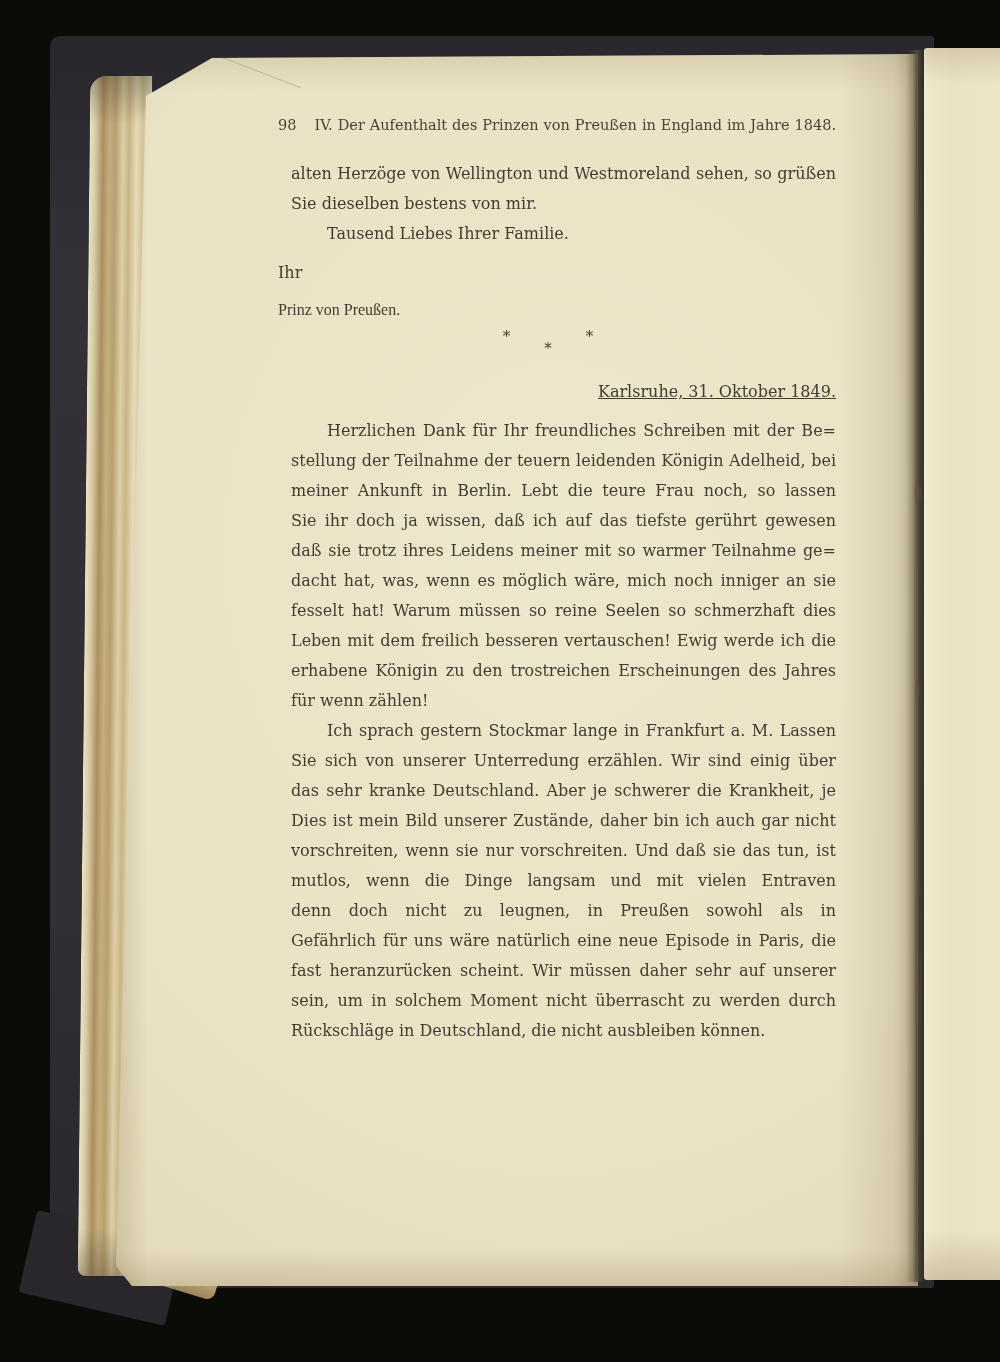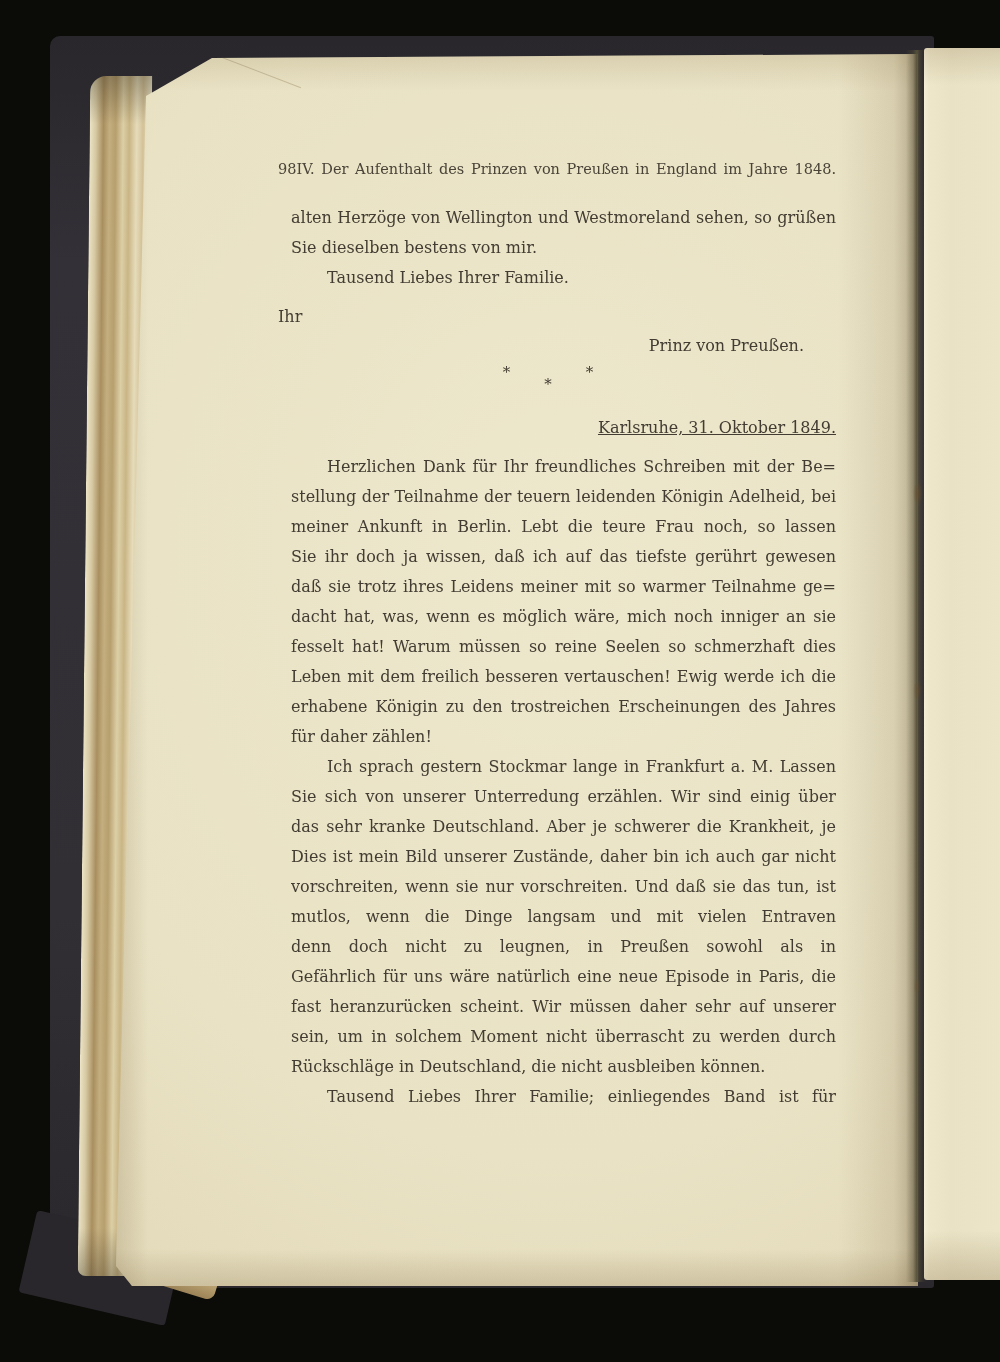--- a/index.html
+++ b/index.html
@@ -71,32 +71,32 @@
     border-radius:3px 0 0 3px;
   }
 
   
   .content{
     position:absolute;left:162px;top:0;width:558px;
     color:#423c32;
     font-size:16px;line-height:30px;
   }
   .running-header{
-    margin-top:104px;height:22px;display:flex;
+    margin-top:60px;height:22px;display:flex;gap:18px;
     font-size:14.5px;line-height:22px;color:#4a4338;
   }
   .running-header .num{flex:none;}
   .running-header .title{flex:1;text-align:justify;text-align-last:justify;white-space:nowrap;overflow:hidden;}
   .ln{height:30px;text-align:justify;text-align-last:justify;overflow:hidden;margin-left:13px;}
   .ln.left{text-align:right;text-align-last:left;}
   .ln.ind{text-indent:36px;}
   .mt23{margin-top:23px;}
   .mt10{margin-top:10px;}
   .salutation{margin-top:10px;height:28px;line-height:28px;text-align:left;}
-  .signature{margin-top:1px;height:28px;line-height:28px;text-align:right;padding-right:32px;}
+  .signature{margin-top:9px;height:28px;line-height:28px;padding-right:32px;font-family:Liberation Serif, serif;}
   .separator{
     margin-top:3px;height:40px;display:flex;justify-content:center;gap:34px;
     font-size:15px;line-height:18px;transform:translateX(-9px);
   }
   .separator .ast{display:block;}
   .separator .ast.mid{transform:translateY(12px);}
   .dateline{margin-top:11px;height:28px;line-height:28px;text-align:right;text-decoration:underline;}
 </style>
 </head>
 <body>
@@ -133,35 +133,34 @@
 
       <div class="ln ind mt10">Herzlichen Dank für Ihr freundliches Schreiben mit der Be=</div>
       <div class="ln">stellung der Teilnahme der teuern leidenden Königin Adelheid, bei</div>
       <div class="ln">meiner Ankunft in Berlin. Lebt die teure Frau noch, so lassen</div>
       <div class="ln">Sie ihr doch ja wissen, daß ich auf das tiefste gerührt gewesen bin,</div>
       <div class="ln">daß sie trotz ihres Leidens meiner mit so warmer Teilnahme ge=</div>
       <div class="ln">dacht hat, was, wenn es möglich wäre, mich noch inniger an sie ge=</div>
       <div class="ln">fesselt hat! Warum müssen so reine Seelen so schmerzhaft dies</div>
       <div class="ln">Leben mit dem freilich besseren vertauschen! Ewig werde ich die</div>
       <div class="ln">erhabene Königin zu den trostreichen Erscheinungen des Jahres 1848</div>
-      <div class="ln left">für daher zählen!</div>
+      <div class="ln left">für wenn zählen!</div>
 
       <div class="ln ind">Ich sprach gestern Stockmar lange in Frankfurt a. M. Lassen</div>
       <div class="ln">Sie sich von unserer Unterredung erzählen. Wir sind einig über</div>
       <div class="ln">das sehr kranke Deutschland. Aber je schwerer die Krankheit, je</div>
       <div class="ln">Dies ist mein Bild unserer Zustände, daher bin ich auch gar nicht</div>
       <div class="ln">vorschreiten, wenn sie nur vorschreiten. Und daß sie das tun, ist</div>
       <div class="ln">mutlos, wenn die Dinge langsam und mit vielen Entraven vermischt</div>
       <div class="ln">denn doch nicht zu leugnen, in Preußen sowohl als in Deutschland.</div>
       <div class="ln">Gefährlich für uns wäre natürlich eine neue Episode in Paris, die</div>
       <div class="ln">fast heranzurücken scheint. Wir müssen daher sehr auf unserer Acht</div>
       <div class="ln">sein, um in solchem Moment nicht überrascht zu werden durch die</div>
       <div class="ln left">Rückschläge in Deutschland, die nicht ausbleiben können.</div>
 
-      <div class="ln ind">Tausend Liebes Ihrer Familie; einliegendes Band ist für</div>
 
     </div>
   </div>
 
   <div class="gutter"></div>
   <div class="page-right"></div>
 
 </div>
 
 </body></html>

